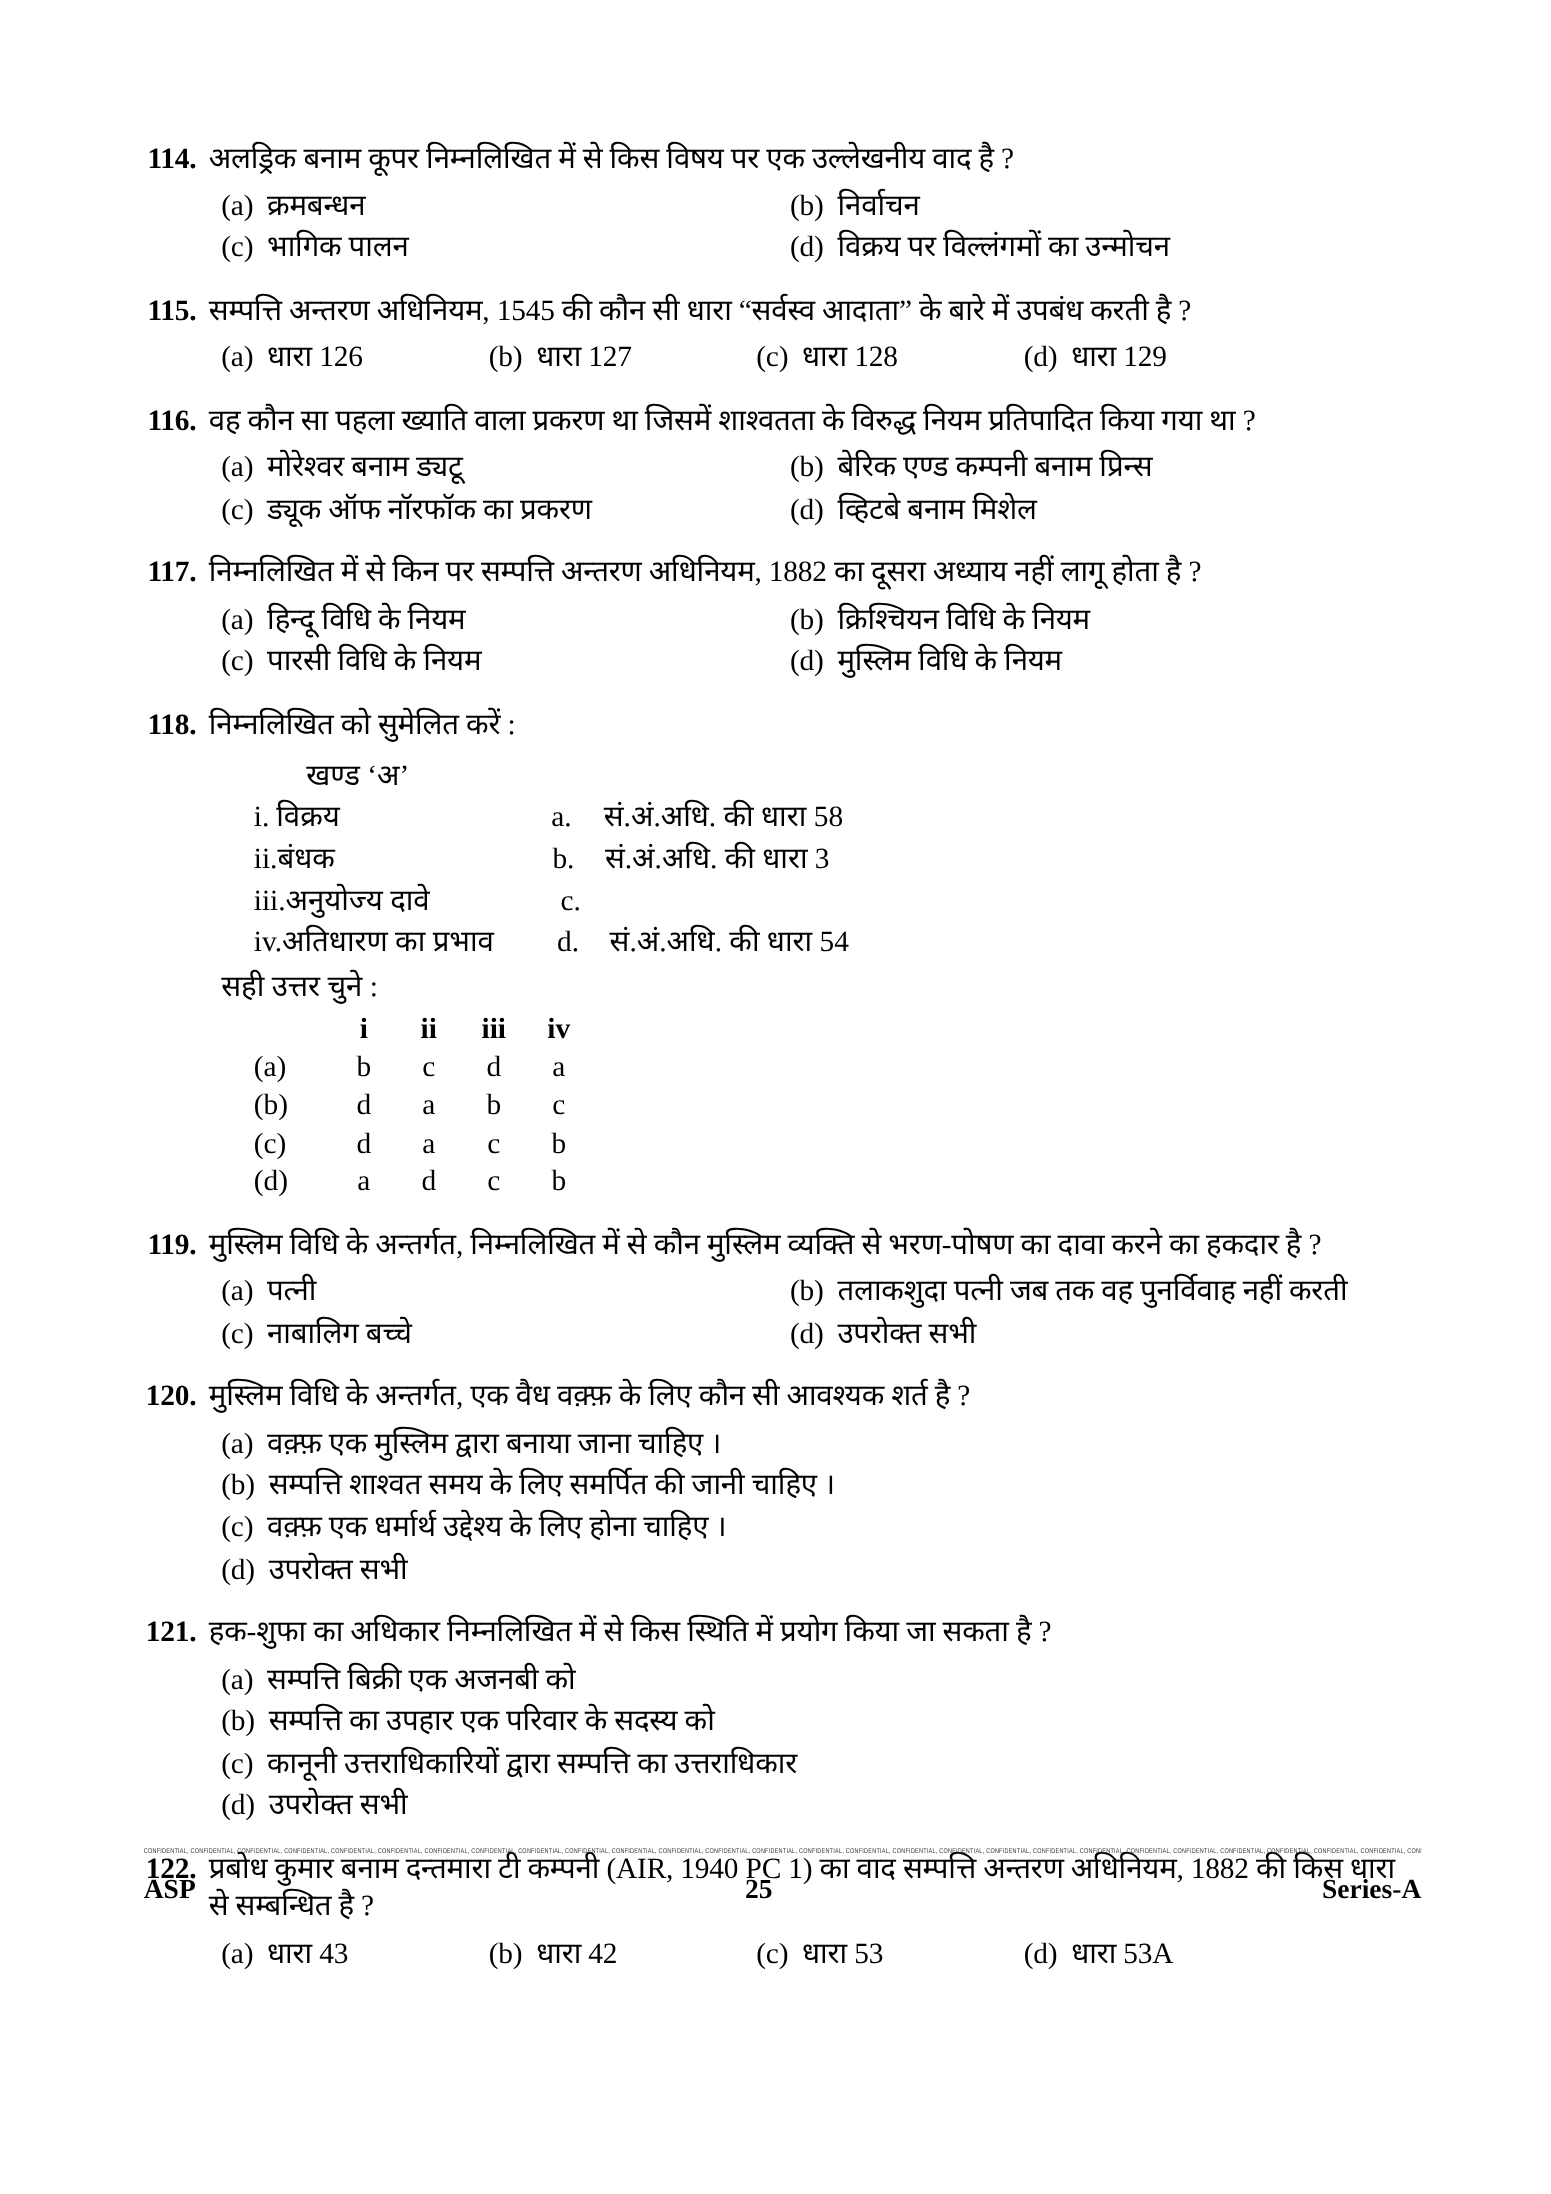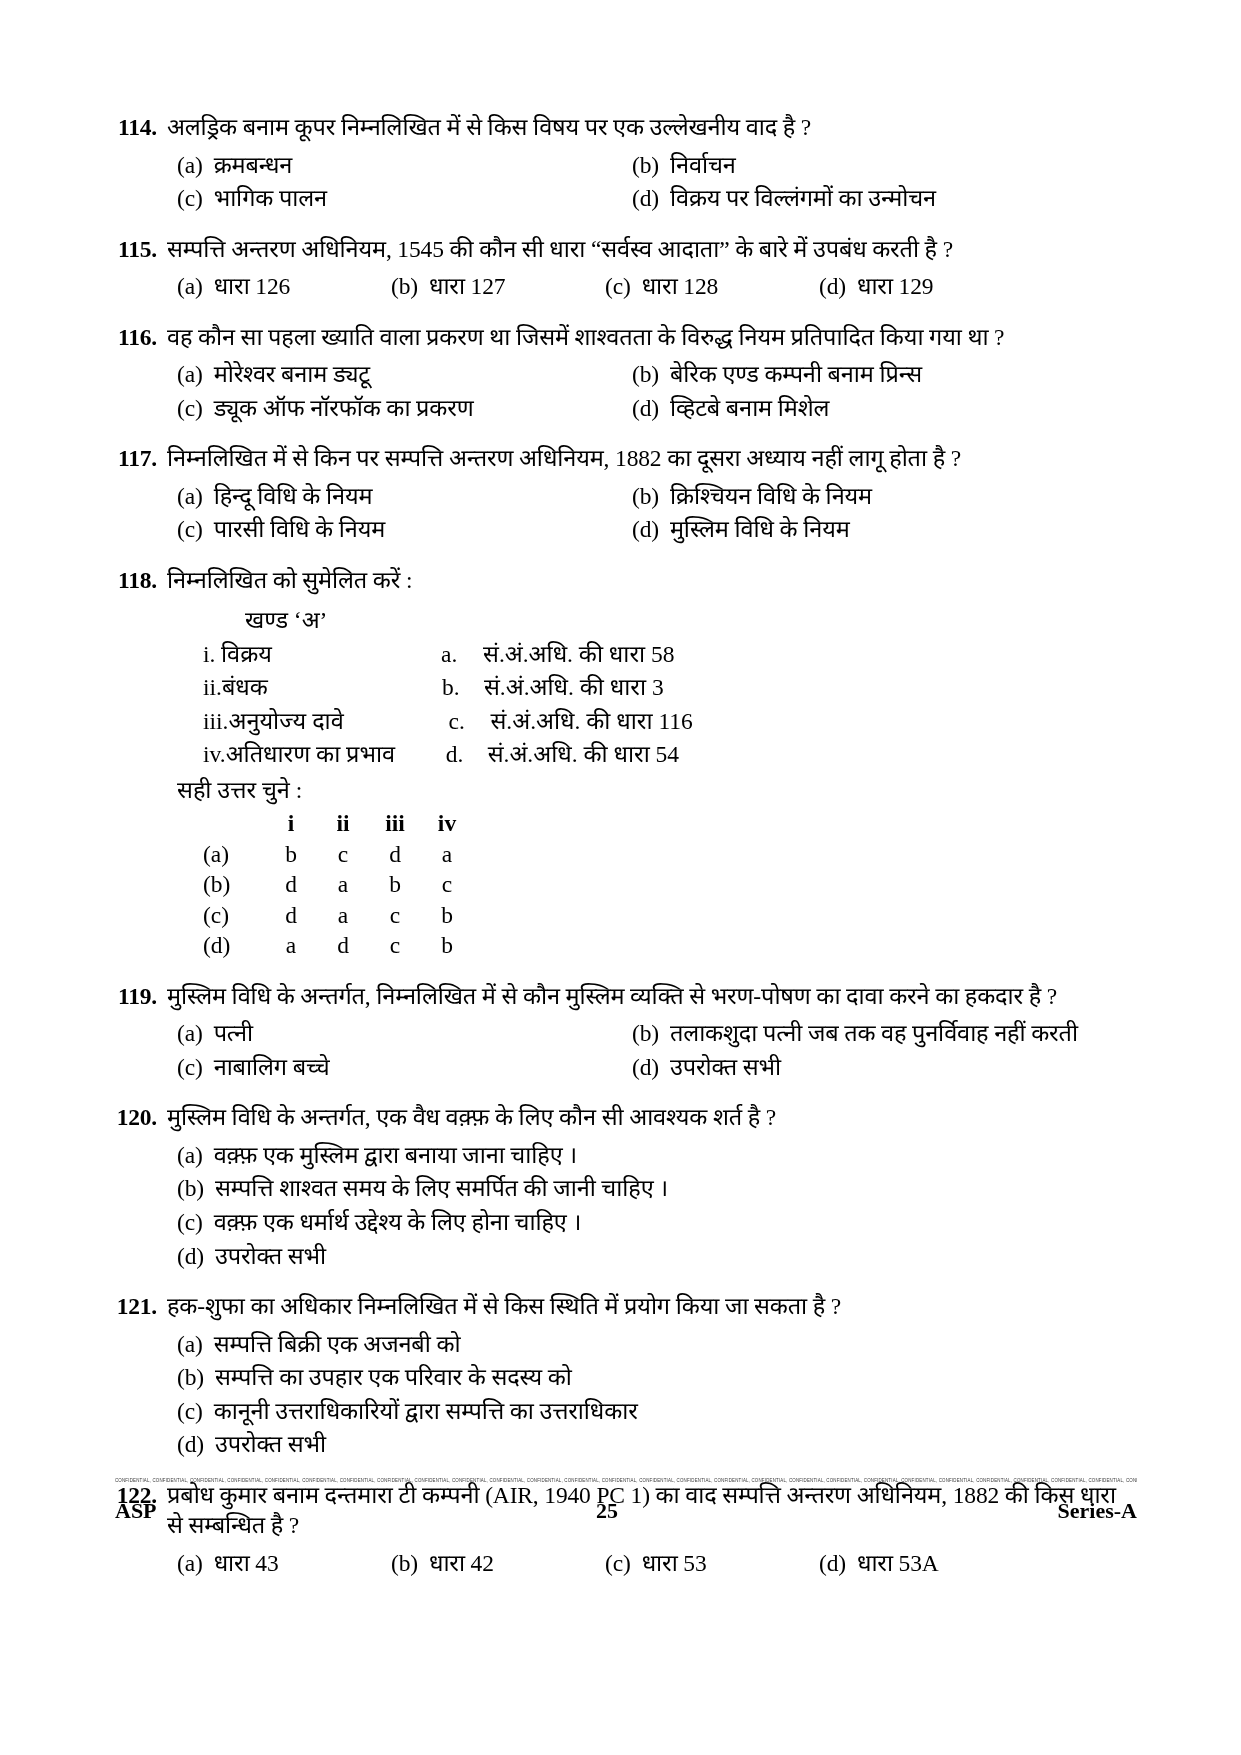--- a/index.html
+++ b/index.html
@@ -290,21 +290,20 @@
       <div class="match-row">
         <div class="mr-rn">ii.</div>
         <div class="mr-rt">बंधक</div>
         <div class="mr-ln">b.</div>
         <div class="mr-lt">सं.अं.अधि. की धारा 3</div>
       </div>
       <div class="match-row">
         <div class="mr-rn">iii.</div>
         <div class="mr-rt">अनुयोज्य दावे</div>
         <div class="mr-ln">c.</div>
-        <div class="mr-lt">सं.अं.अधि. की धारा 116</div>
       </div>
       <div class="match-row">
         <div class="mr-rn">iv.</div>
         <div class="mr-rt">अतिधारण का प्रभाव</div>
         <div class="mr-ln">d.</div>
         <div class="mr-lt">सं.अं.अधि. की धारा 54</div>
       </div>
 
       <div class="choose">सही उत्तर चुने :</div>
 

